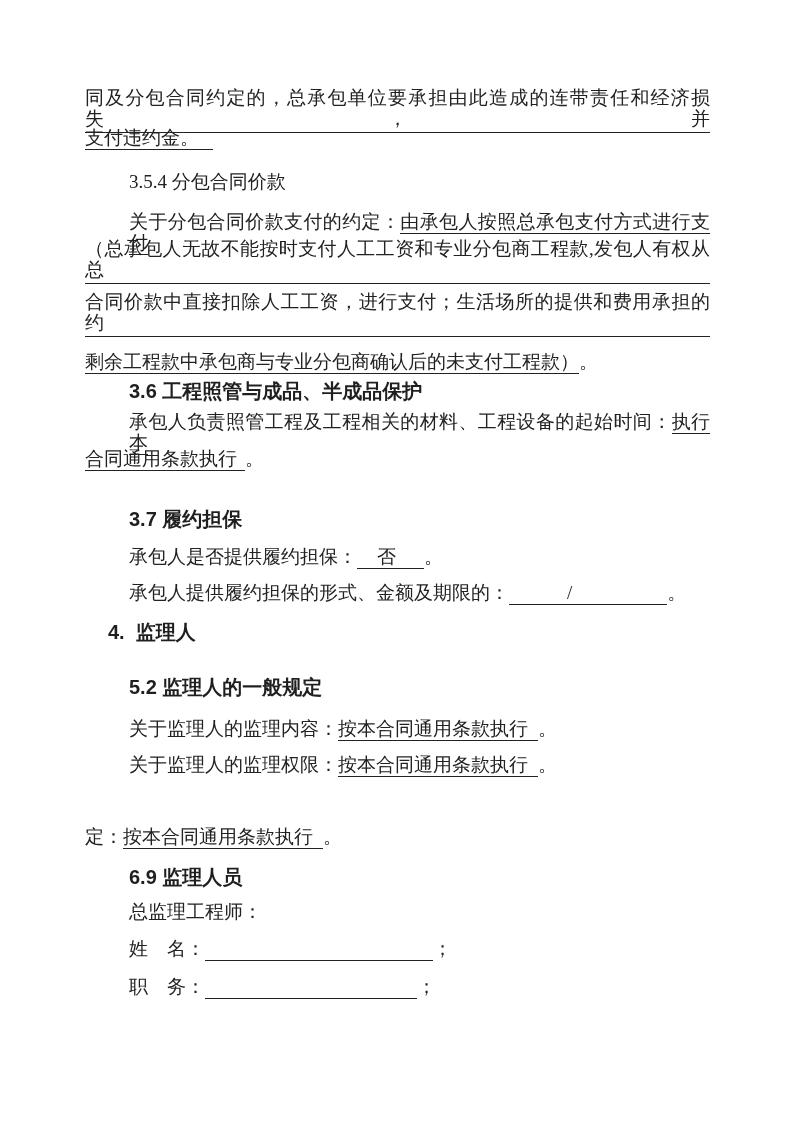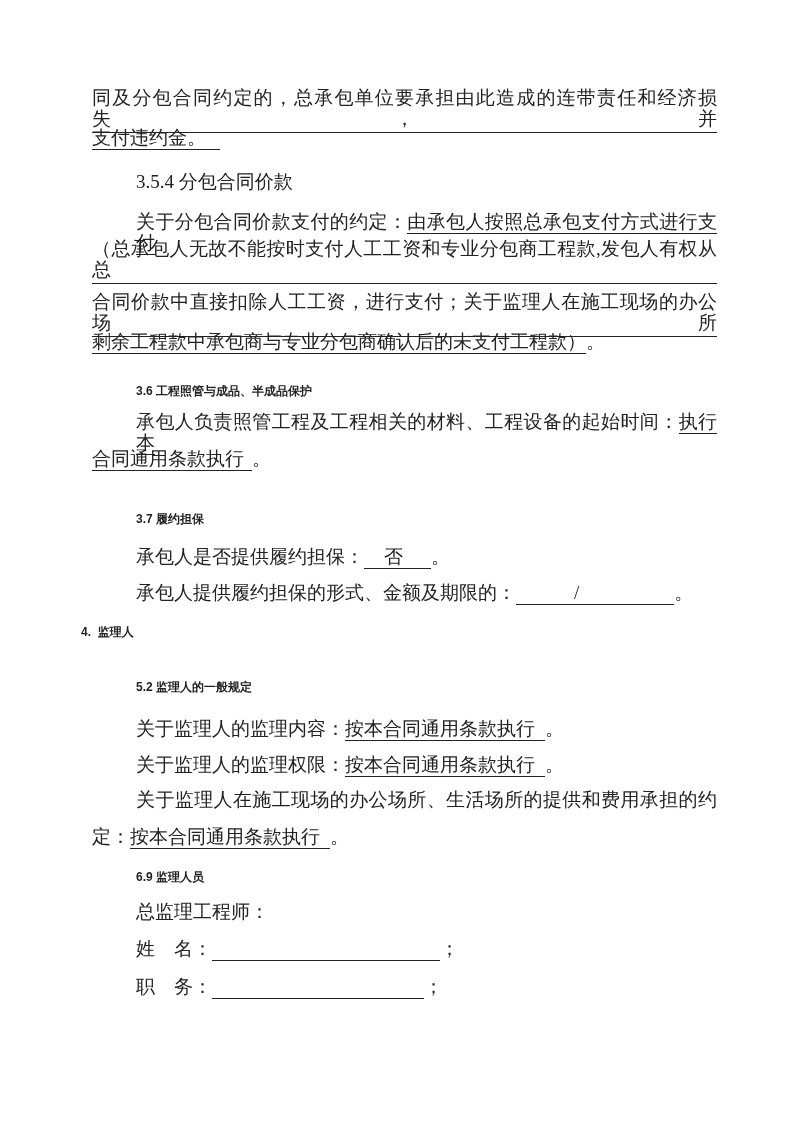--- a/index.html
+++ b/index.html
@@ -8,83 +8,81 @@
     width:793px;height:1123px;
     background:#ffffff;
     overflow:hidden;
     font-family:"Liberation Serif","DejaVu Serif",serif;
   }
   .ln{
     position:absolute;
     font-size:19px;line-height:21px;
     color:#222222;
     white-space:nowrap;
-    margin-left:7px;
   }
   .w{left:85px;width:625px;}
   .ind{left:129px;width:581px;}
   .just{text-align:justify;text-align-last:justify;white-space:normal;}
   .ub{border-bottom:1px solid #222222;padding-bottom:3px;}
   .u{border-bottom:1px solid #222222;padding-bottom:1px;}
   .u.pr8{padding-right:8px;}
   .u.pr10{padding-right:10px;}
   .u.pr14{padding-right:14px;}
   .hd{
     font-family:"Liberation Sans","DejaVu Sans",sans-serif;
-    font-weight:bold;font-size:12px;line-height:23px;
+    font-weight:bold;font-size:20px;line-height:23px;
     white-space:pre;color:#1f1f1f;
   }
   .sp{display:inline-block;height:2px;vertical-align:baseline;}
 </style>
 </head>
 <body>
 
 <div class="page">
 
   <div class="ln w just ub" style="top:87px">同及分包合同约定的，总承包单位要承担由此造成的连带责任和经济损失，并</div>
   <div class="ln w" style="top:127px">
     <span class="u pr14">支付违约金。</span>
   </div>
 
   <div class="ln ind" style="top:171px;white-space:pre">3.5.4 分包合同价款</div>
   <div class="ln ind just" style="top:211px">
     <span>关于分包合同价款支付的约定：</span><span class="u">由承包人按照总承包支付方式进行支付</span>
   </div>
   <div class="ln w just ub" style="top:238px">（总承包人无故不能按时支付人工工资和专业分包商工程款,发包人有权从总</div>
-  <div class="ln w just ub" style="top:291px">合同价款中直接扣除人工工资，进行支付；关于监理人在施工现场的办公场所</div>
-  <div class="ln w" style="top:331px">
+  <div class="ln w just ub" style="top:291px">合同价款中直接扣除人工工资，进行支付；生活场所的提供和费用承担的约</div>
+  <div class="ln w" style="top:351px">
     <span class="u">剩余工程款中承包商与专业分包商确认后的未支付工程款）</span><span>。</span>
   </div>
 
   <div class="ln ind hd" style="top:380px">3.6 工程照管与成品、半成品保护</div>
   <div class="ln w" style="top:448px">
     <span class="u pr8">合同通用条款执行</span><span>。</span>
   </div>
   <div class="ln ind just" style="top:411px">
     <span>承包人负责照管工程及工程相关的材料、工程设备的起始时间：</span><span class="u">执行本</span>
   </div>
 
   <div class="ln ind hd" style="top:508px">3.7 履约担保</div>
   <div class="ln ind" style="top:582px">
     <span>承包人提供履约担保的形式、金额及期限的：</span><span class="u"><span class="sp" style="width:58px"></span><span>/</span><span class="sp" style="width:95px"></span></span><span>。</span>
   </div>
   <div class="ln ind" style="top:546px">
     <span>承包人是否提供履约担保：</span><span class="u"><span class="sp" style="width:20px"></span><span>否</span><span class="sp" style="width:28px"></span></span><span>。</span>
   </div>
 
-  <div class="ln hd" style="top:621px;left:74px">4.  监理人</div>
+  <div class="ln hd" style="top:621px;left:108px">4.  监理人</div>
 
   <div class="ln ind hd" style="top:676px">5.2 监理人的一般规定</div>
   <div class="ln ind" style="top:718px">
     <span>关于监理人的监理内容：</span><span class="u pr10">按本合同通用条款执行</span><span>。</span>
   </div>
   <div class="ln ind" style="top:754px">
     <span>关于监理人的监理权限：</span><span class="u pr10">按本合同通用条款执行</span><span>。</span>
   </div>
-  <div class="ln ind just" style="top:789px">关于监理人在施工现场的办公场所、生活场所的提供和费用承担的约</div>
   <div class="ln w" style="top:826px">
     <span>定：</span><span class="u pr10">按本合同通用条款执行</span><span>。</span>
   </div>
 
   <div class="ln ind hd" style="top:866px">6.9 监理人员</div>
   <div class="ln ind" style="top:901px">总监理工程师：</div>
   <div class="ln ind" style="top:938px">
     <span>姓　名：</span><span class="u"><span class="sp" style="width:228px"></span></span><span>；</span>
   </div>
   <div class="ln ind" style="top:976px">

